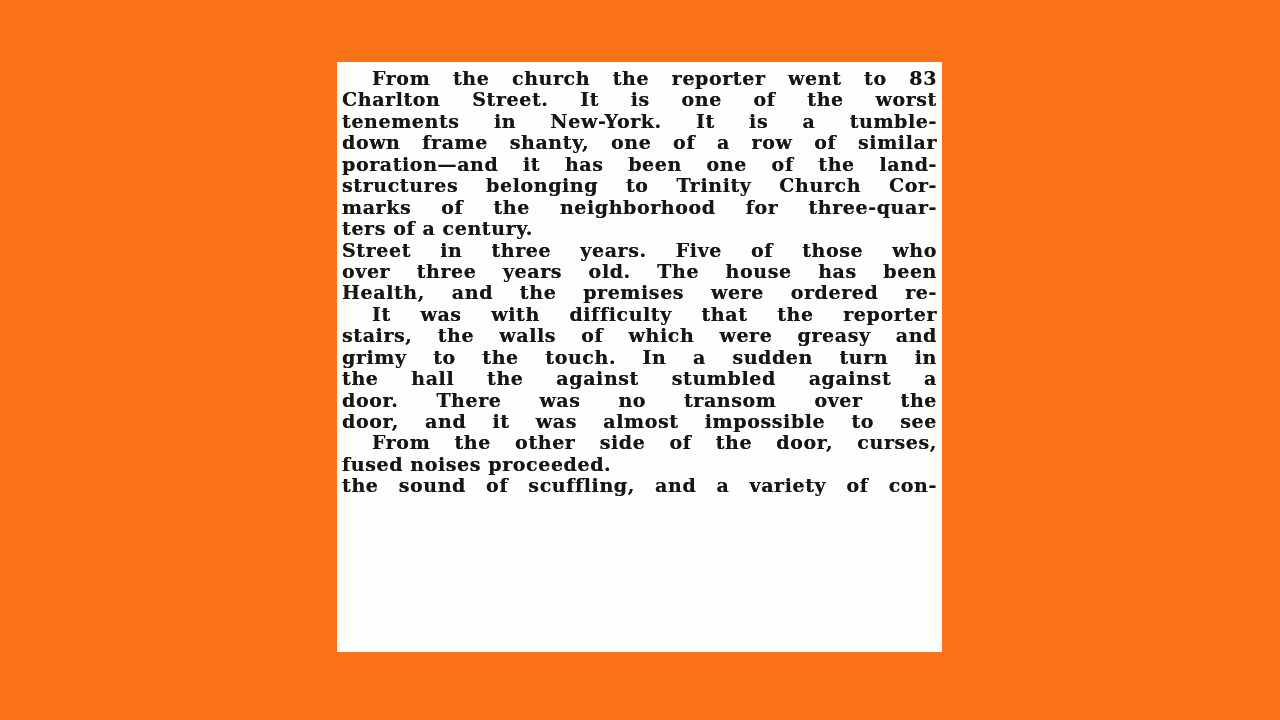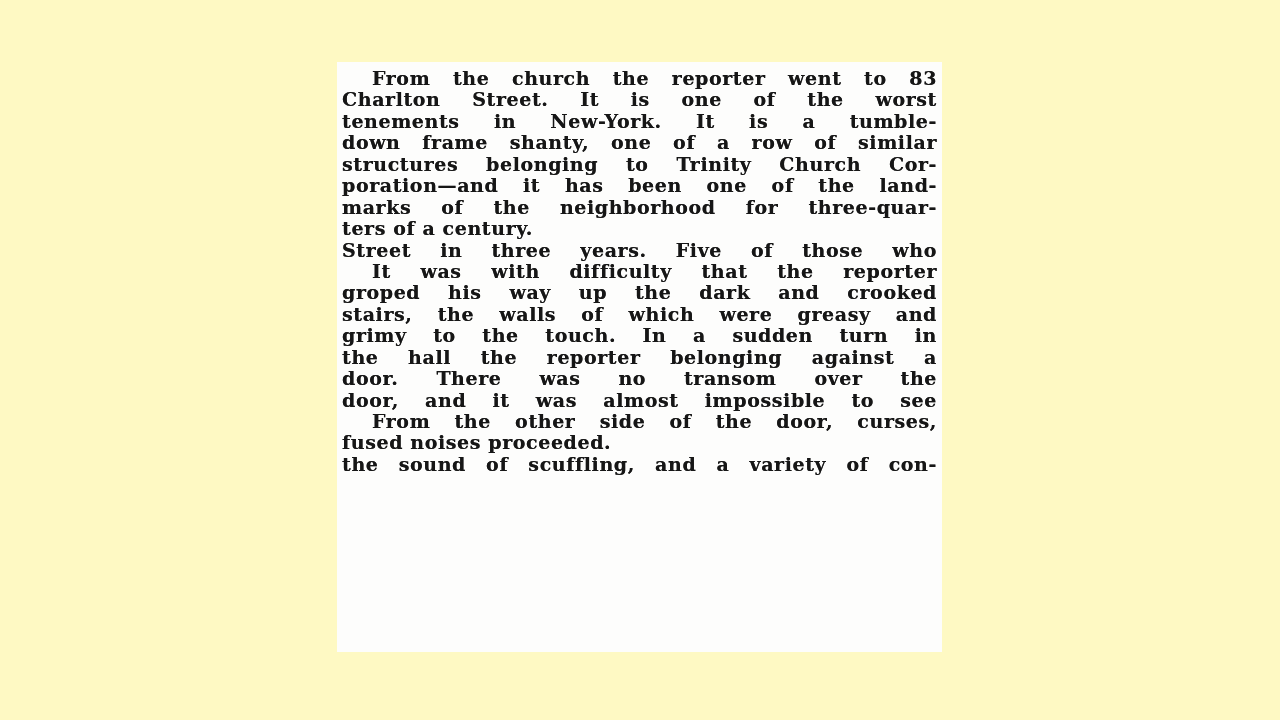--- a/index.html
+++ b/index.html
@@ -9,21 +9,21 @@
     overflow: hidden;
   }
   body {
     background: #000000;
     font-family: "DejaVu Serif", "Liberation Serif", serif;
   }
   .stage {
     position: relative;
     width: 1280px;
     height: 720px;
-    background: #fef9c3;
+    background: #f97316;
   }
   .clipping {
     position: absolute;
     left: 337px;
     top: 62px;
     width: 605px;
     height: 590px;
     background: #fdfdfc;
     padding: 6px 5px 4px 5px;
     overflow: hidden;
@@ -55,34 +55,35 @@
 <body>
 
 <div class="stage">
   <div class="clipping">
     <div class="article">
         <div class="paragraph">
           <div class="line first">From the church the reporter went to 83</div>
           <div class="line">Charlton Street. It is one of the worst</div>
           <div class="line">tenements in New-York. It is a tumble-</div>
           <div class="line">down frame shanty, one of a row of similar</div>
+          <div class="line">poration—and it has been one of the land-</div>
           <div class="line">structures belonging to Trinity Church Cor-</div>
-          <div class="line">poration—and it has been one of the land-</div>
           <div class="line">marks of the neighborhood for three-quar-</div>
           <div class="line last">ters of a century.</div>
         </div>
         <div class="paragraph">
           <div class="line">Street in three years. Five of those who</div>
+          <div class="line">over three years old. The house has been</div>
+          <div class="line">Health, and the premises were ordered re-</div>
         </div>
         <div class="paragraph">
           <div class="line first">It was with difficulty that the reporter</div>
-          <div class="line">groped his way up the dark and crooked</div>
           <div class="line">stairs, the walls of which were greasy and</div>
           <div class="line">grimy to the touch. In a sudden turn in</div>
-          <div class="line">the hall the reporter belonging against a</div>
+          <div class="line">the hall the against stumbled against a</div>
           <div class="line">door. There was no transom over the</div>
           <div class="line">door, and it was almost impossible to see</div>
         </div>
         <div class="paragraph">
           <div class="line first">From the other side of the door, curses,</div>
           <div class="line last">fused noises proceeded.</div>
           <div class="line">the sound of scuffling, and a variety of con-</div>
         </div>
       </div>
   </div>

